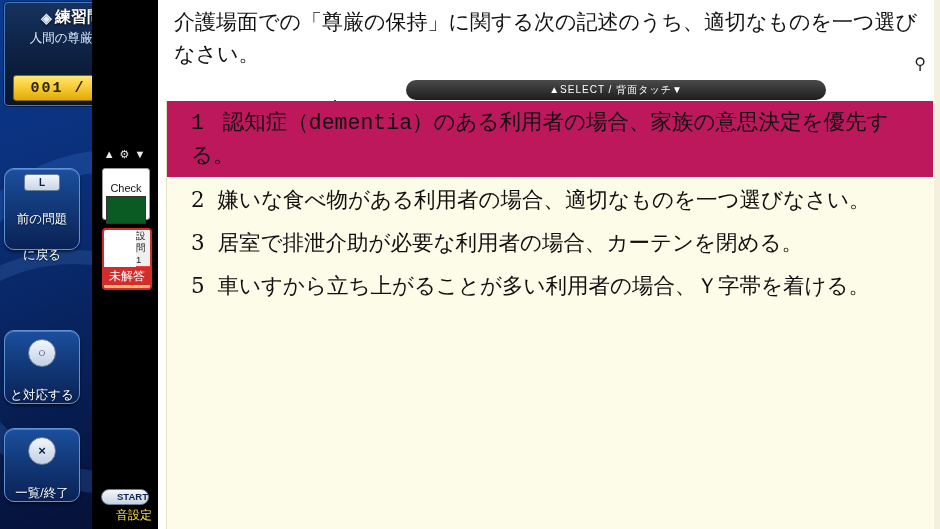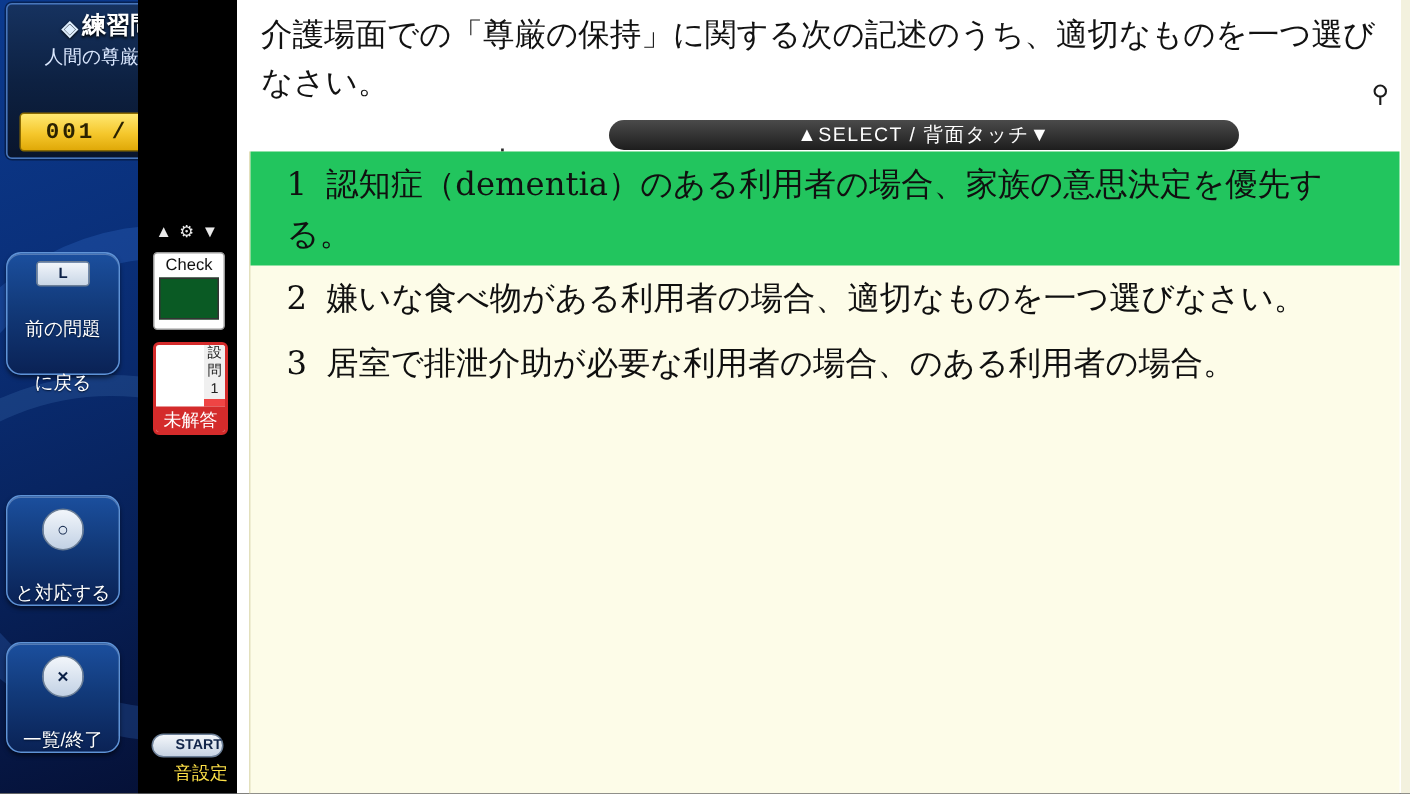--- a/index.html
+++ b/index.html
@@ -162,21 +162,21 @@
     height: 50px;
     background: #ffffff;
     border: 1px solid #9a9a9a;
     border-radius: 3px;
   }
   #check-box .lbl {
     font-size: 11px;
     color: #111;
     text-align: center;
     line-height: 14px;
-    padding-top: 1px;
+    padding-top: 12px;
   }
   #check-box .swatch {
     width: 38px;
     height: 26px;
     margin: 1px auto 0 auto;
     background: #0a5a24;
     border: 1px solid #333;
   }
   #q-badge {
     position: absolute;
@@ -184,24 +184,23 @@
     width: 46px;
     height: 58px;
     background: #ffffff;
     border: 2px solid #d42b2b;
     border-radius: 4px;
     overflow: hidden;
   }
   #q-badge .qn {
     font-size: 9.5px;
     color: #222;
-    text-align: center;
     line-height: 12px;
     background: #f0f0f0;
-    border-bottom: 5px solid #ef4444;
+    border-bottom: 1px solid #ef4444;
     margin-left: 32px;
   }
   #q-badge .unans {
     font-size: 12px;
     color: #ffffff;
     background: #d42b2b;
     text-align: center;
     line-height: 18px;
     font-weight: normal;
   }
@@ -261,53 +260,54 @@
     left: 0; top: 0;
     width: 782px;
     height: 78px;
     background: #ffffff;
   }
   #question-text {
     padding: 8px 14px 0 16px;
     font-size: 21px;
     line-height: 32px;
     color: #121212;
-    font-family: Liberation Sans, sans-serif;
+    font-family: Liberation Mono, monospace;
     letter-spacing: 0px;
   }
   #select-bar {
     position: absolute;
     left: 248px; top: 80px;
     width: 420px;
     height: 20px;
     background: linear-gradient(180deg,#4a4a4a 0%, #1d1d1d 100%);
     border-radius: 10px;
     color: #ffffff;
-    font-size: 13px;
+    font-size: 10px;
     line-height: 20px;
     text-align: center;
     letter-spacing: 1px;
   }
   #choices {
     position: absolute;
     left: 8px; top: 101px;
     width: 766px;
     height: 428px;
     background: #fdfce8;
     border-left: 1px solid #e3e0bd;
   }
   .choice {
     padding: 6px 16px 4px 24px;
     font-size: 21.5px;
     line-height: 33px;
     color: #101010;
     font-family: "DejaVu Serif", "Liberation Serif", serif;
   }
   .choice.selected {
-    background: #22c55e;
+    background: #be185d;
+    font-family: Liberation Mono, monospace;
   }
   .choice .num { margin-right: 6px; }
 
   
   #left-cursor {
     position: absolute;
     left: 168px; top: 100px;
     width: 18px;
     color: #2b2b2b;
     font-size: 15px;
@@ -401,19 +401,23 @@
       <div class="choice selected">
         <span class="num">1</span>
         <span>認知症（dementia）のある利用者の場合、家族の意思決定を優先する。</span>
       </div>
       <div class="choice">
         <span class="num">2</span>
         <span>嫌いな食べ物がある利用者の場合、適切なものを一つ選びなさい。</span>
       </div>
       <div class="choice">
         <span class="num">3</span>
-        <span>居室で排泄介助が必要な利用者の場合、のある利用者の場合。</span>
+        <span>居室で排泄介助が必要な利用者の場合、カーテンを閉める。</span>
+      </div>
+      <div class="choice">
+        <span class="num">5</span>
+        <span>車いすから立ち上がることが多い利用者の場合、Ｙ字帯を着ける。</span>
       </div>
     </div>
 
     <div id="right-edge"></div>
   </div>
 </div>
 
 </body></html>

